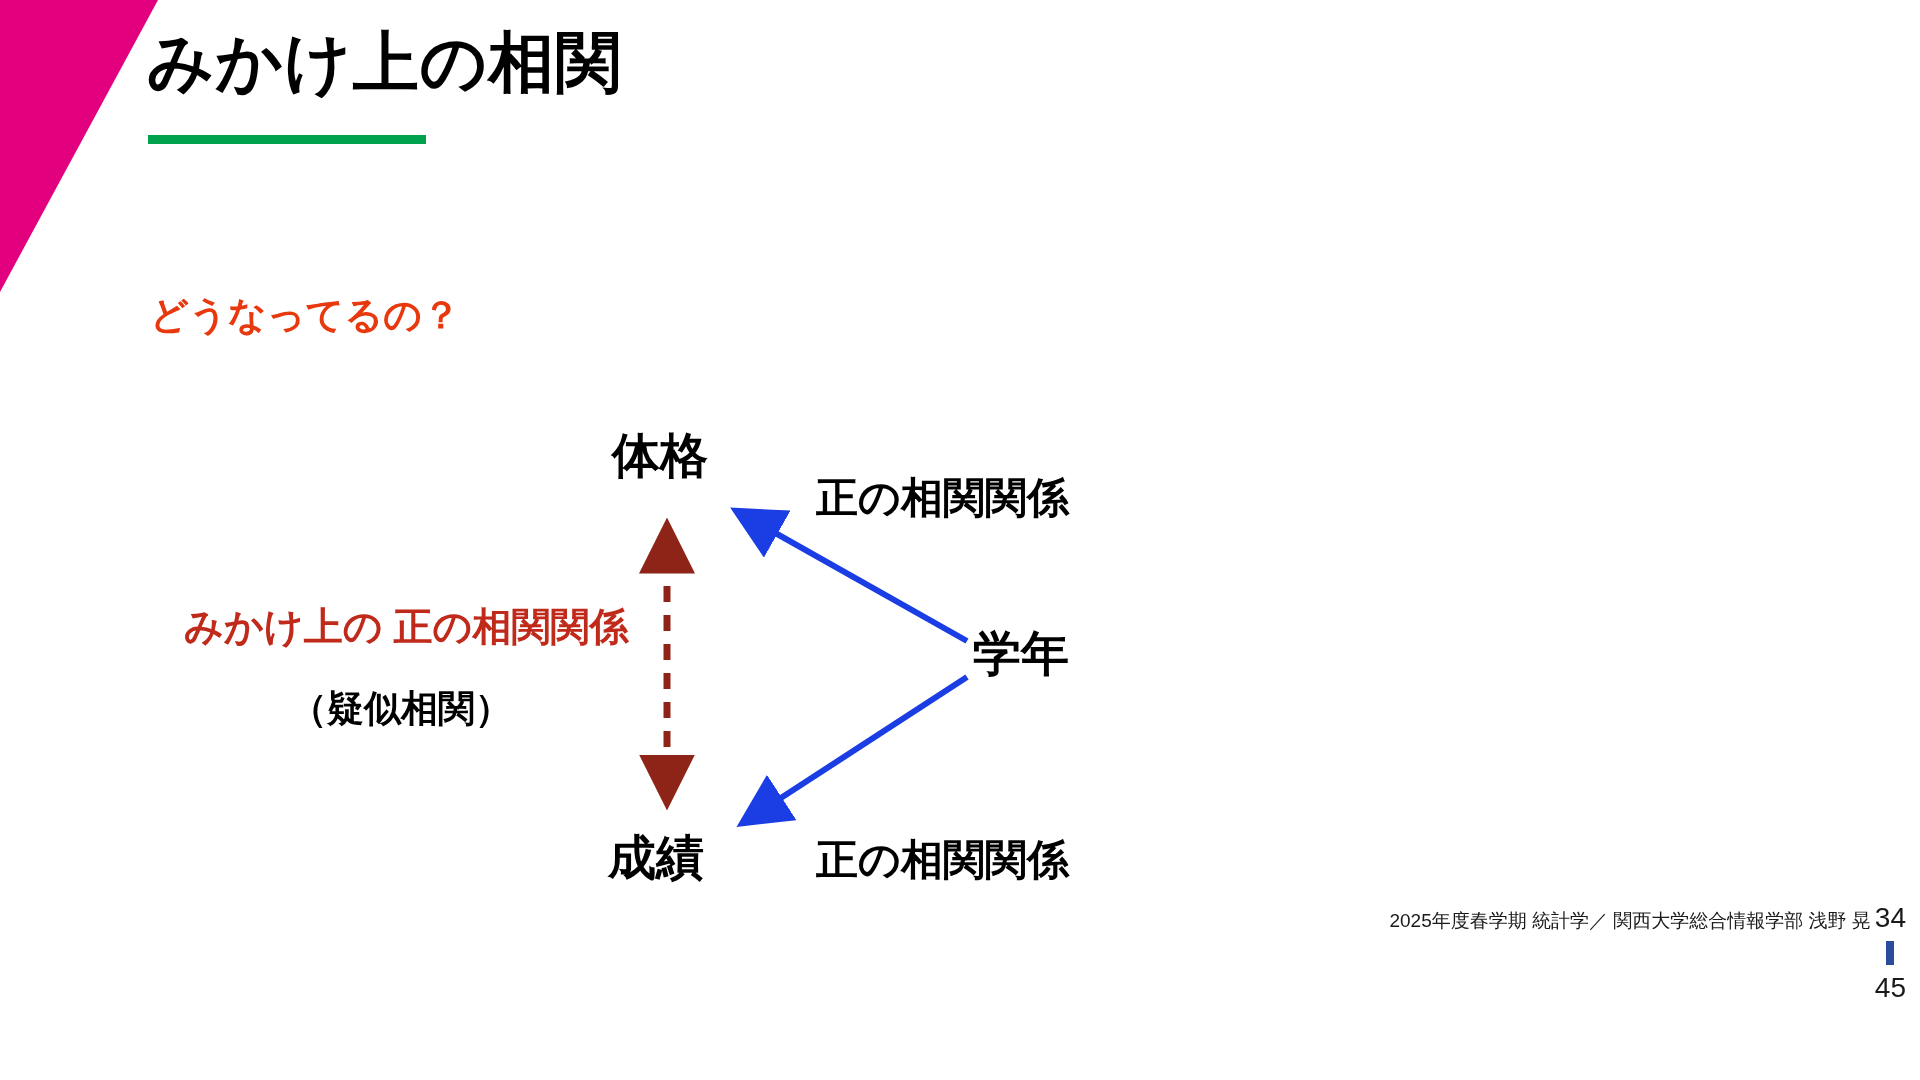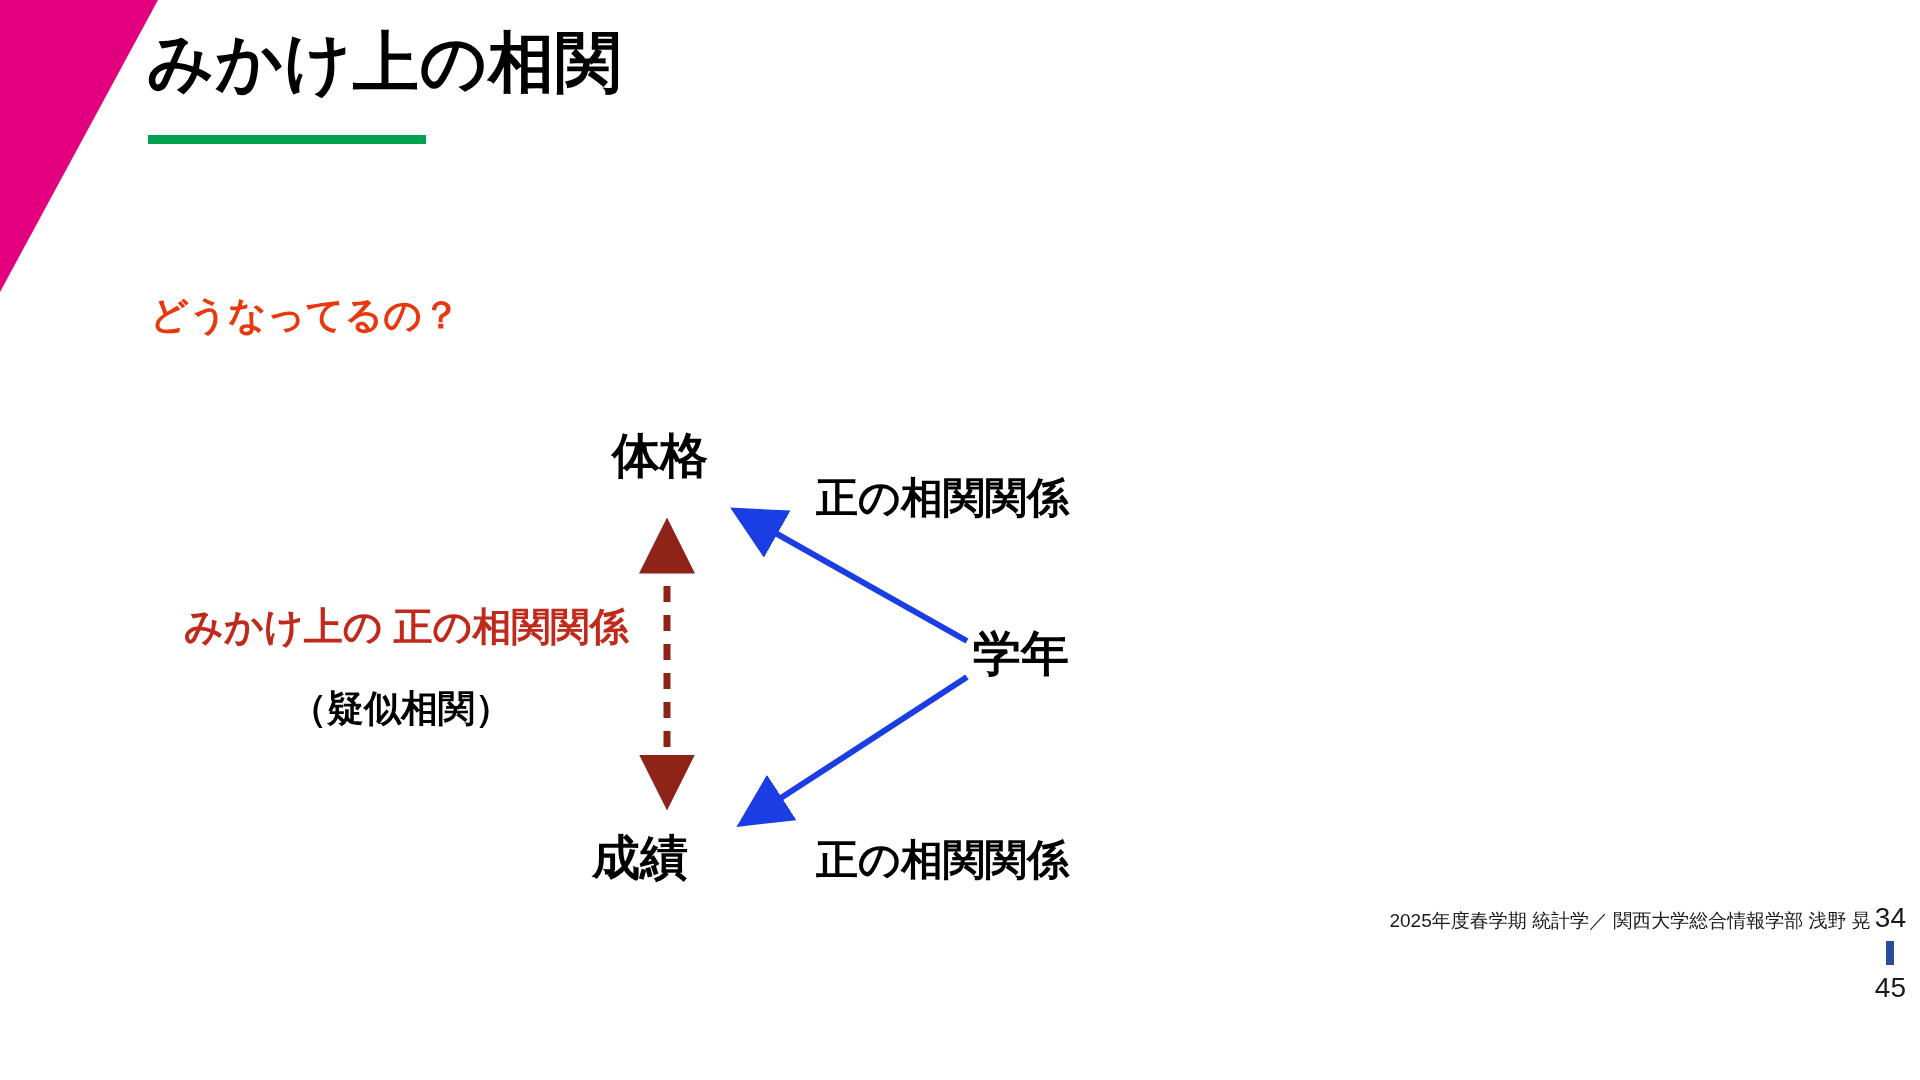--- a/index.html
+++ b/index.html
@@ -51,21 +51,21 @@
   
   .node {
     position: absolute;
     font-weight: bold;
     color: var(--text-black, #000000);
     font-size: 48px;
     white-space: nowrap;
   }
   .node-top    { left: 612px; top: 424px; }
   .node-right  { left: 973px; top: 622px; }
-  .node-bottom { left: 592px; top: 826px; text-align: center; }
+  .node-bottom { left: 608px; top: 826px; text-align: center; }
   .edge-label {
     position: absolute;
     font-weight: bold;
     font-size: 42px;
     color: var(--text-black, #000000);
     white-space: nowrap;
   }
   .edge-label-top    { left: 816px; top: 470px; }
   .edge-label-bottom { left: 816px; top: 832px; }
   .spurious-label {

